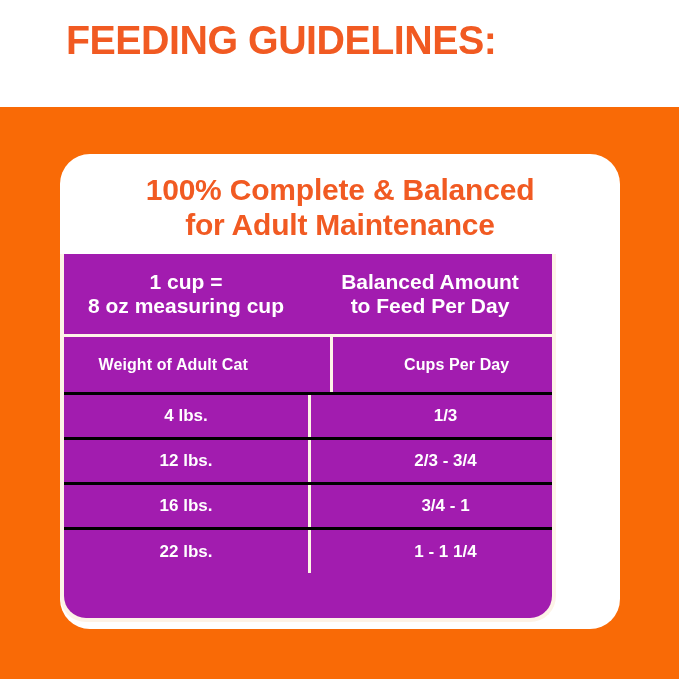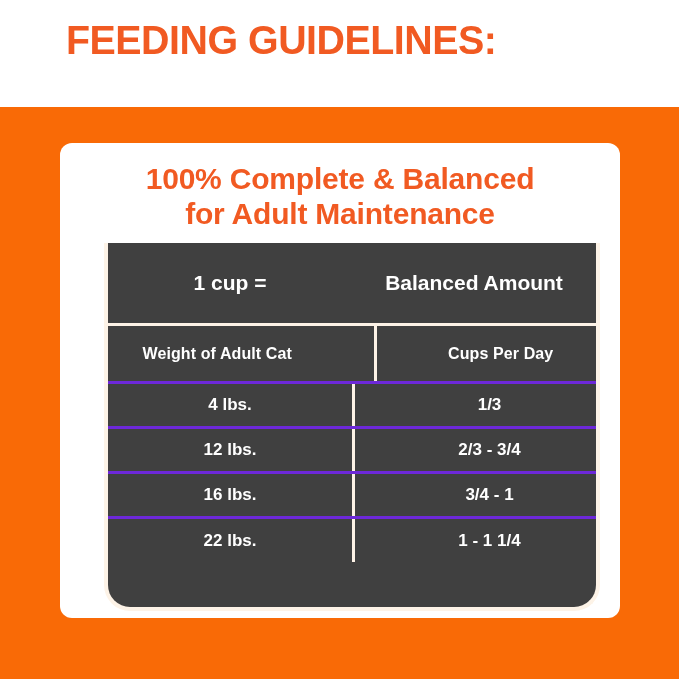--- a/index.html
+++ b/index.html
@@ -51,25 +51,25 @@
     top: 107px;
     width: 679px;
     height: 572px;
     background: #F96A06;
   }
 
   
   .card {
     position: absolute;
     left: 60px;
-    top: 36px;         
+    top: 47px;         
     width: 560px;
     height: 475px;     
     background: #ffffff;
-    border-radius: 12px;
+    border-radius: 30px;
     overflow: hidden;
   }
 
   .card-title {
     padding-top: 18px;
     text-align: center;
     color: #F15A22;
     font-size: 30px;
     font-weight: bold;
     line-height: 1.18;
@@ -80,29 +80,28 @@
     white-space: nowrap;
   }
 
   
   .table {
     position: absolute;
     left: 0;
     top: 100px;   
     width: 496px;
     height: 368px;
-    background: #404040;
+    background: #a21caf;
     border-radius: 0 0 26px 26px;
     border-left: 4px solid #FDF3E7;
     border-right: 4px solid #FDF3E7;
     border-bottom: 4px solid #FDF3E7;
     box-sizing: border-box;
     display: flex;
     flex-direction: column;
-    margin-left: 44px;
   }
 
   .row {
     display: flex;
     flex-direction: row;
     width: 100%;
     box-sizing: border-box;
   }
 
   .cell {
@@ -135,21 +134,21 @@
   }
   .row-colhead .cell {
     font-size: 16px;
     letter-spacing: 0.1px;
   }
   .row-colhead .col-right { border-left: 3px solid #FDF3E7; }
 
   
   .row-data {
     height: 45px;
-    border-top: 3px solid #6d28d9;
+    border-top: 3px solid #000000;
   }
   .row-data .cell { font-size: 17px; }
   .row-data .col-right { border-left: 3px solid #FDF3E7; }
   .row-data:last-child { height: 46px; }
 </style>
 </head>
 <body>
 
 <div class="page">
 
@@ -165,25 +164,27 @@
         <span class="line">100% Complete &amp; Balanced</span>
         <span class="line">for Adult Maintenance</span>
       </div>
 
       <div class="table">
 
         <div class="row row-banner">
           <div class="cell col-left">
             <div>
               <span>1 cup =</span>
+              <span>8 oz measuring cup</span>
             </div>
           </div>
           <div class="cell col-right">
             <div>
               <span>Balanced Amount</span>
+              <span>to Feed Per Day</span>
             </div>
           </div>
         </div>
 
         <div class="row row-colhead">
           <div class="cell col-left">Weight of Adult Cat</div>
           <div class="cell col-right">Cups Per Day</div>
         </div>
 
         <div class="row row-data">

